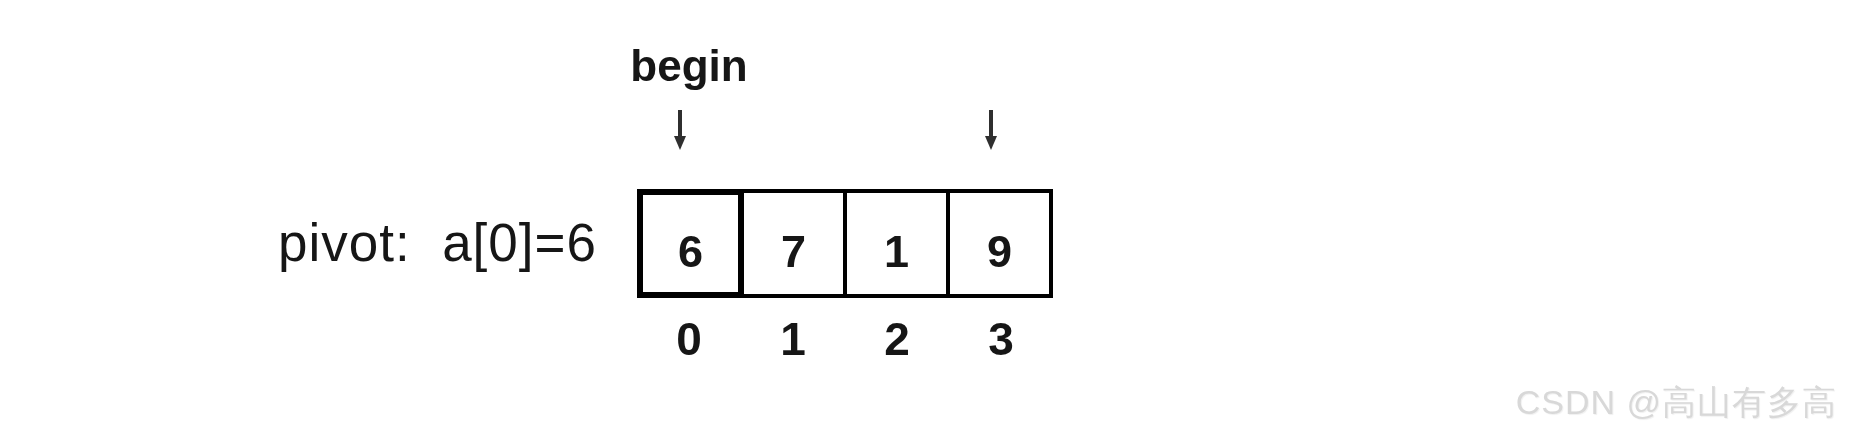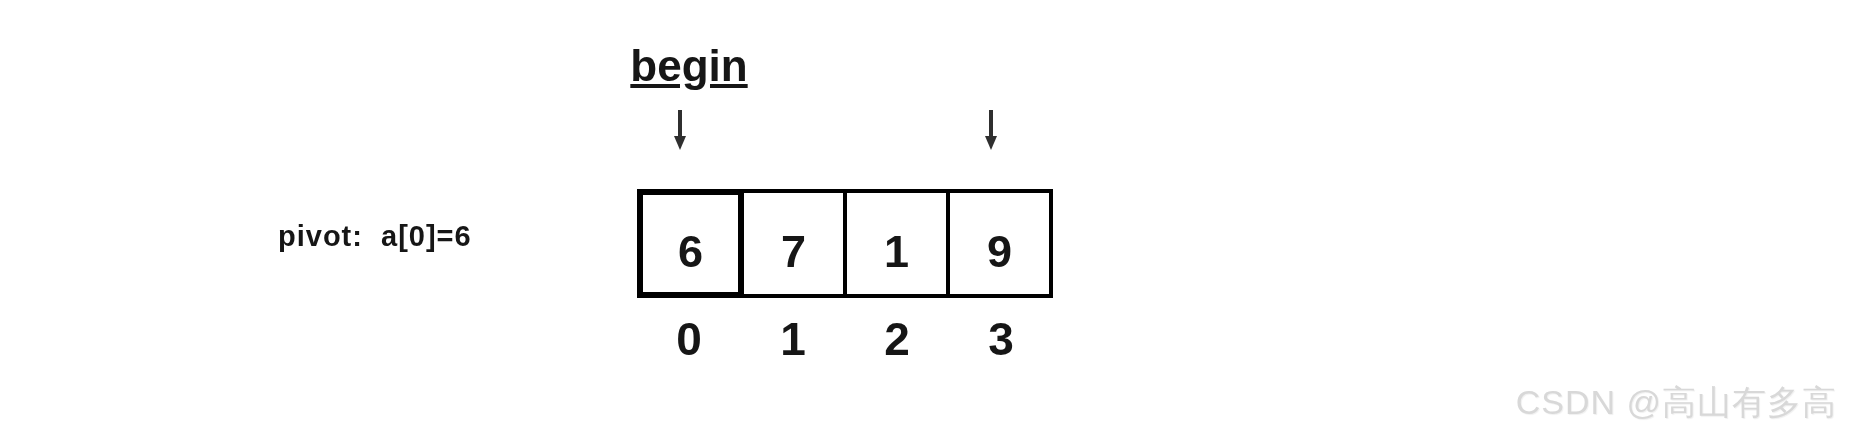--- a/index.html
+++ b/index.html
@@ -9,35 +9,35 @@
     height: 438px;
     background: #ffffff;
     overflow: hidden;
     font-family: "Liberation Sans", "DejaVu Sans", sans-serif;
     color: #161616;
   }
 
   .pivot-label {
     position: absolute;
     left: 278px;
-    top: 220px;
-    font-size: 29px;
-    font-weight: bold;
+    top: 212px;
+    font-size: 53px;
+    font-weight: normal;
     white-space: pre;
     letter-spacing: 1px;
   }
 
   .pointer-label {
     position: absolute;
     transform: translateX(-50%);
     font-size: 44px;
     font-weight: bold;
     white-space: nowrap;
   }
-  .begin-label { left: 689px; top: 41px; text-decoration: underline; }
+  .begin-label { left: 689px; top: 41px; }
   .end-label   { left: 983px; top: 50px; }
 
   .down-arrow {
     position: absolute;
     transform: translateX(-50%);
     width: 16px;
     height: 42px;
   }
   .begin-arrow { left: 680px; top: 109px; }
   .end-arrow   { left: 991px; top: 109px; }

